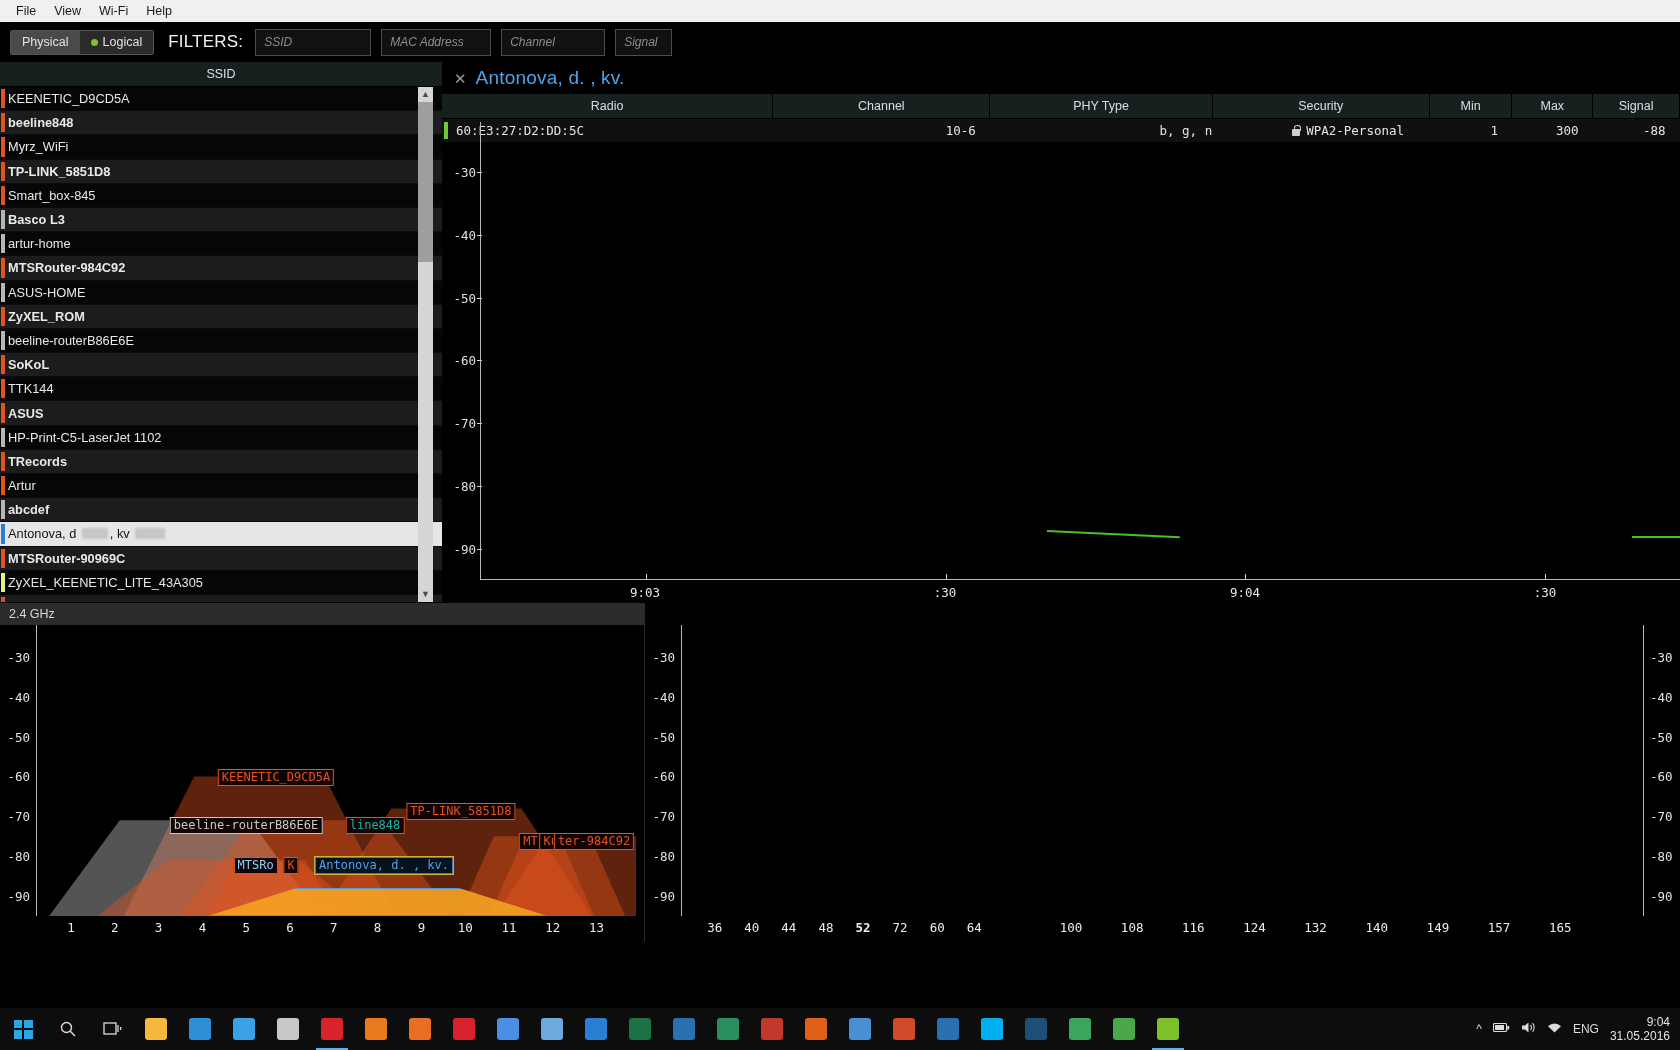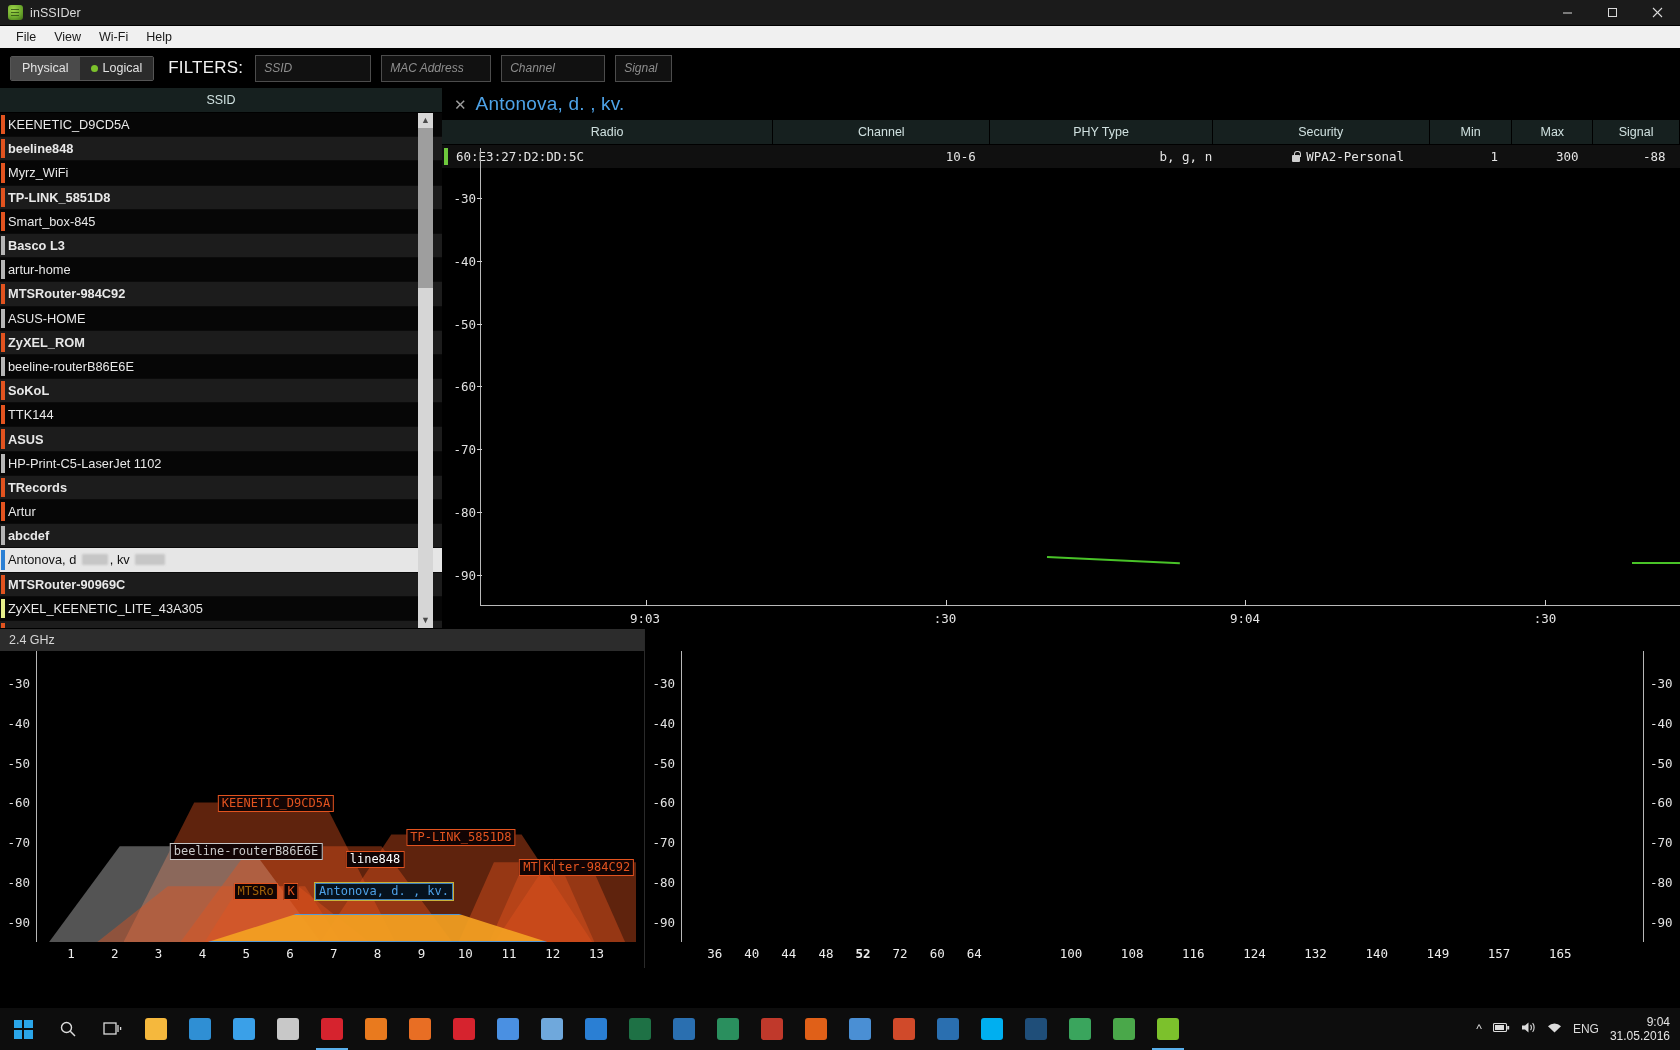--- a/index.html
+++ b/index.html
@@ -236,44 +236,20 @@
     padding-right: 10px; color: #e4e4e4; font-size: 11.5px;
   }
   .tray .clock { text-align: right; line-height: 14px; font-size: 12px; }
   .tray-ico { color:#dcdcdc; font-size: 12px; }
 </style>
 </head>
 <body>
 
 <div class="app">
 
-  <div class="titlebar">
-    <div class="tb-left">
-      <div class="tb-logo"></div>
-      <div class="tb-title">inSSIDer</div>
-    </div>
-    <div class="tb-btns">
-      <div class="tb-btn">
-        <svg width="11" height="11" viewBox="0 0 11 11">
-            <line x1="1" y1="6" x2="10" y2="6" stroke="#dadada" stroke-width="1"></line>
-          </svg>
-      </div>
-      <div class="tb-btn">
-        <svg width="11" height="11" viewBox="0 0 11 11">
-            <rect x="1.5" y="1.5" width="8" height="8" fill="none" stroke="#dadada" stroke-width="1"></rect>
-          </svg>
-      </div>
-      <div class="tb-btn close">
-        <svg width="11" height="11" viewBox="0 0 11 11">
-            <line x1="1" y1="1" x2="10" y2="10" stroke="#dadada" stroke-width="1.1"></line>
-            <line x1="10" y1="1" x2="1" y2="10" stroke="#dadada" stroke-width="1.1"></line>
-          </svg>
-      </div>
-    </div>
-  </div>
 
   <div class="menubar">
     <div class="menu-item">File</div>
     <div class="menu-item">View</div>
     <div class="menu-item">Wi-Fi</div>
     <div class="menu-item">Help</div>
   </div>
 
   <div class="filterbar">
     <div class="seg">
@@ -496,25 +472,25 @@
             <div class="ap-shape" style="left: 144.526px; width: 271.533px; height: 95.6712px; background: rgb(226, 83, 31); opacity: 0.42; border: 1px solid rgb(226, 83, 31); clip-path: polygon(0% 100%, 26% 0%, 74% 0%, 100% 100%);"></div>
             <div class="ap-shape" style="left: 422.628px; width: 135.766px; height: 79.726px; background: rgb(226, 83, 31); opacity: 0.42; border: 1px solid rgb(226, 83, 31); clip-path: polygon(0% 100%, 26% 0%, 74% 0%, 100% 100%);"></div>
             <div class="ap-shape" style="left: 453.285px; width: 135.766px; height: 79.726px; background: rgb(226, 83, 31); opacity: 0.42; border: 1px solid rgb(226, 83, 31); clip-path: polygon(0% 100%, 26% 0%, 74% 0%, 100% 100%);"></div>
             <div class="ap-shape" style="left: 458.759px; width: 203.65px; height: 79.726px; background: rgb(226, 83, 31); opacity: 0.42; border: 1px solid rgb(226, 83, 31); clip-path: polygon(0% 100%, 26% 0%, 74% 0%, 100% 100%);"></div>
             <div class="ap-shape" style="left: 61.3139px; width: 271.533px; height: 55.8082px; background: rgb(226, 83, 31); opacity: 0.42; border: 1px solid rgb(226, 83, 31); clip-path: polygon(0% 100%, 26% 0%, 74% 0%, 100% 100%);"></div>
             <div class="ap-shape" style="left: 168.613px; width: 135.766px; height: 55.8082px; background: rgb(226, 83, 31); opacity: 0.42; border: 1px solid rgb(226, 83, 31); clip-path: polygon(0% 100%, 26% 0%, 74% 0%, 100% 100%);"></div>
             <div class="ap-shape" style="left: 171.898px; width: 339.416px; height: 27.9041px; background: rgb(244, 161, 34); opacity: 0.92; border: 1px solid rgb(78, 160, 230); clip-path: polygon(0% 100%, 26% 0%, 74% 0%, 100% 100%);"></div>
             <div class="ap-label" style="left: 240px; top: 144.479px; color: rgb(226, 83, 31); border: 1px solid rgb(226, 83, 31);">KEENETIC_D9CD5A</div>
             <div class="ap-label" style="left: 424.8px; top: 178.363px; color: rgb(226, 83, 31); border: 1px solid rgb(226, 83, 31);">TP-LINK_5851D8</div>
             <div class="ap-label" style="left: 210px; top: 192.315px; color: rgb(200, 200, 200); border: 1px solid rgb(200, 200, 200);">beeline-routerB86E6E</div>
-            <div class="ap-label" style="left: 339px; top: 192.315px; color: #ffffff; border: 1px solid rgb(226, 83, 31); margin-top: 8px;">line848</div>
+            <div class="ap-label" style="left: 339px; top: 192.315px; color: #14b8a6; border: 1px solid rgb(226, 83, 31);">line848</div>
             <div class="ap-label" style="left: 494.4px; top: 208.26px; color: rgb(226, 83, 31); border: 1px solid rgb(226, 83, 31);">MT</div>
             <div class="ap-label" style="left: 518.4px; top: 208.26px; color: rgb(226, 83, 31); border: 1px solid rgb(226, 83, 31);">Kud</div>
             <div class="ap-label" style="left: 558px; top: 208.26px; color: rgb(226, 83, 31); border: 1px solid rgb(226, 83, 31);">ter-984C92</div>
-            <div class="ap-label" style="left: 219.6px; top: 232.178px; color: #a16207; border: 1px solid rgb(226, 83, 31);">MTSRo</div>
+            <div class="ap-label" style="left: 219.6px; top: 232.178px; color: #7dd3fc; border: 1px solid rgb(226, 83, 31);">MTSRo</div>
             <div class="ap-label" style="left: 255px; top: 232.178px; color: rgb(226, 83, 31); border: 1px solid rgb(226, 83, 31);">K</div>
             <div class="ap-label sel" style="left: 348px; top: 232.178px;">Antonova, d.      , kv.</div>
           </div>
         <div class="sp-xaxis" id="sp24-xaxis">
             <div class="sp-xlabel" style="left: 71.0365px;">1</div>
             <div class="sp-xlabel" style="left: 114.832px;">2</div>
             <div class="sp-xlabel" style="left: 158.628px;">3</div>
             <div class="sp-xlabel" style="left: 202.423px;">4</div>
             <div class="sp-xlabel" style="left: 246.219px;">5</div>
             <div class="sp-xlabel" style="left: 290.015px;">6</div>

